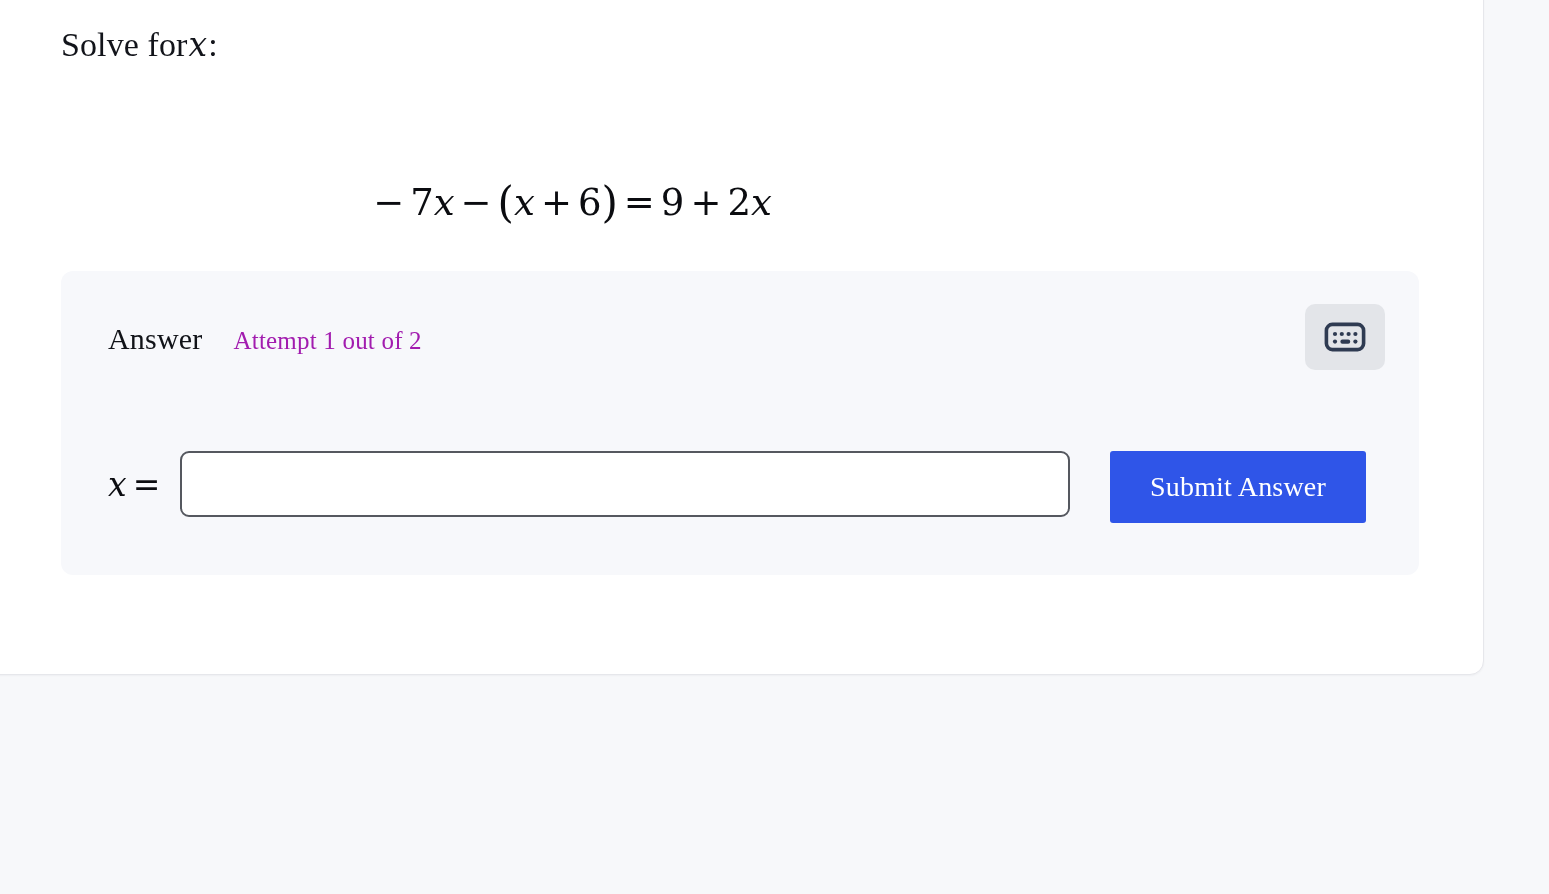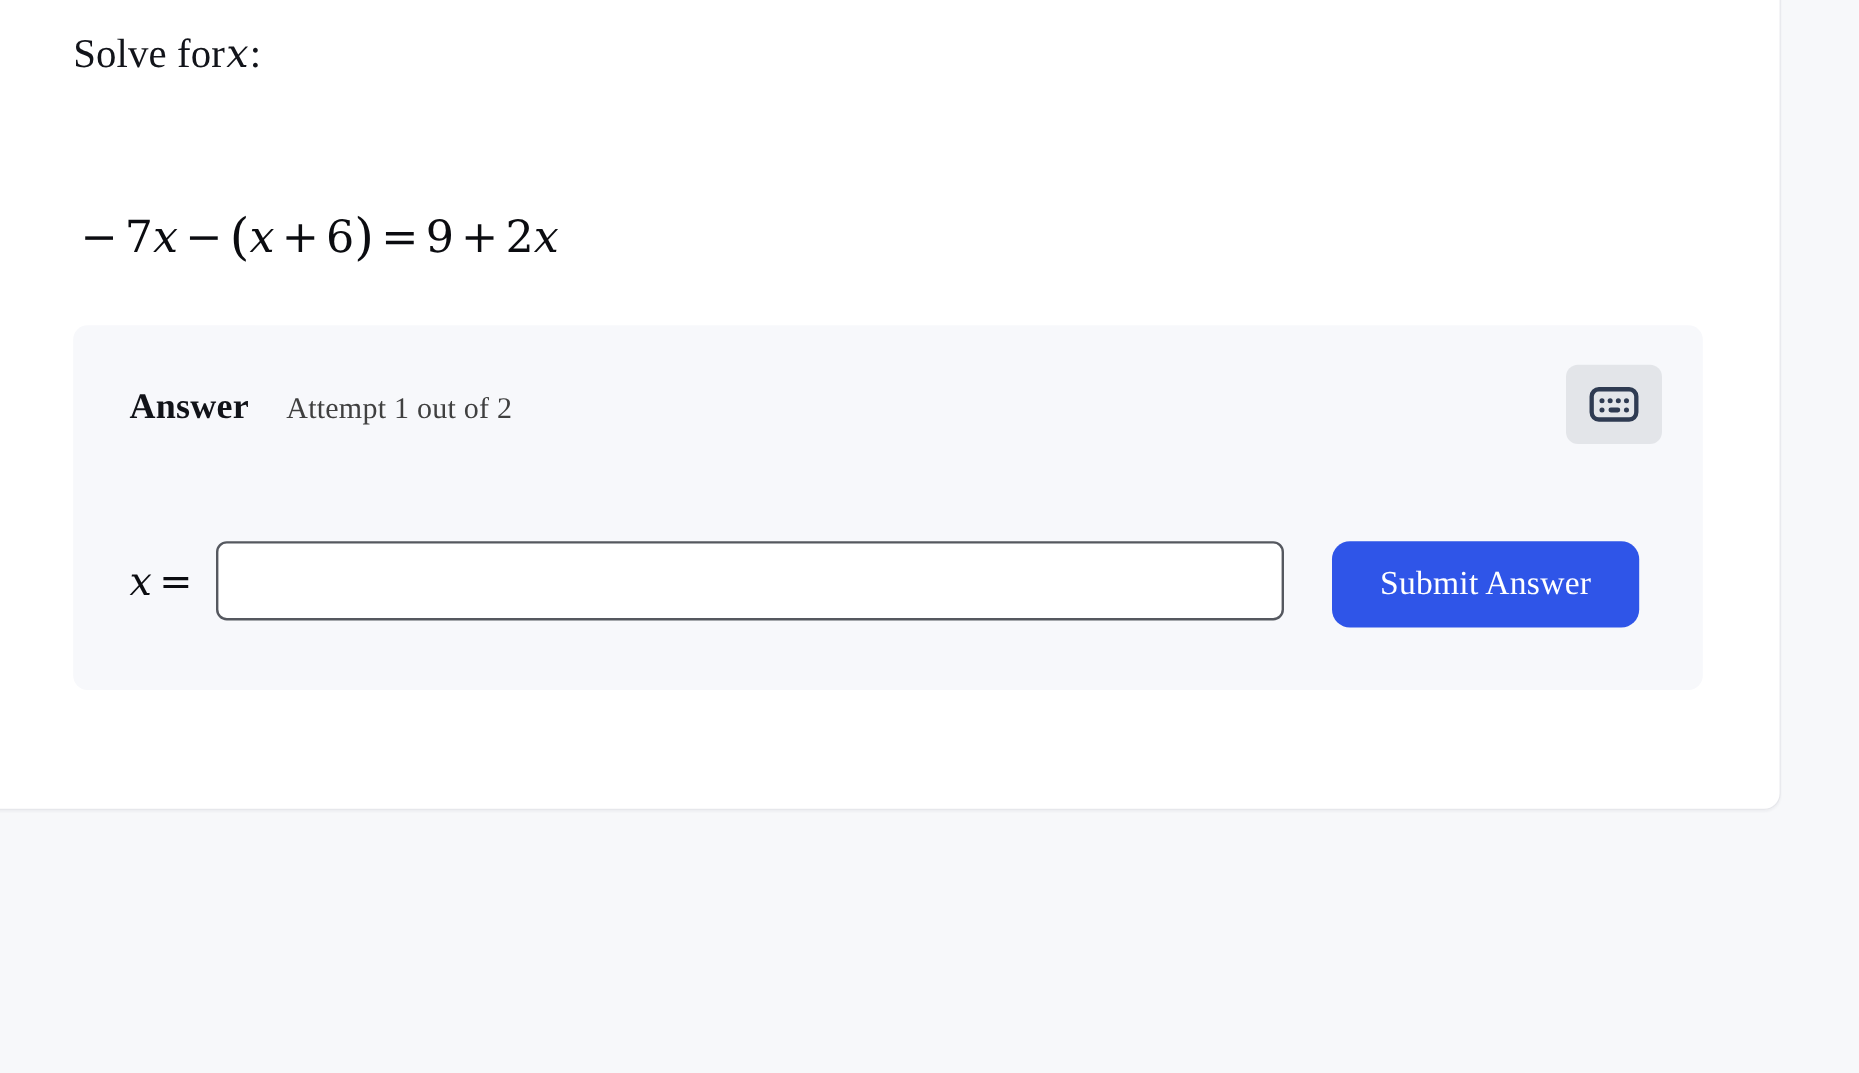--- a/index.html
+++ b/index.html
@@ -74,23 +74,23 @@
     font-size: 33px;
     padding: 0 1px;
   }
 
   
   .equation {
     position: absolute;
     left: 60px;
     top: 172px;
     width: 1017px;
-    text-align: left;
+    text-align: center;
     font-size: 37px;
-    line-height: 50px;
+    line-height: 60px;
     color: #0b0c10;
     white-space: nowrap;
   }
   .equation .mi {
     font-style: italic;
     font-family: "DejaVu Serif", "Liberation Serif", serif;
   }
   .equation .mn {
     font-family: "DejaVu Serif", "Liberation Serif", serif;
     font-weight: 400;
@@ -119,27 +119,27 @@
   .answer-head {
     position: absolute;
     left: 47px;
     top: 51px;
     display: flex;
     align-items: baseline;
     gap: 31px;
   }
   .answer-title {
     font-size: 30px;
-    font-weight: 700;
+    font-weight: 400;
     color: #111318;
     letter-spacing: 0.2px;
   }
   .attempt-text {
     font-size: 25px;
-    color: #404040;
+    color: #a21caf;
     letter-spacing: 0.2px;
   }
 
   
   .kbd-btn {
     position: absolute;
     right: 34px;
     top: 33px;
     width: 80px;
     height: 66px;
@@ -197,21 +197,21 @@
 
   .submit-btn {
     position: absolute;
     left: 1002px;
     top: 0;
     width: 256px;
     height: 72px;
     background: #2f55e8;
     color: #ffffff;
     border: none;
-    border-radius: 15px;
+    border-radius: 3px;
     font-family: "Liberation Serif", "DejaVu Serif", serif;
     font-size: 28px;
     letter-spacing: 0.2px;
     cursor: pointer;
   }
 </style>
 </head>
 <body>
 
 <div class="page">

